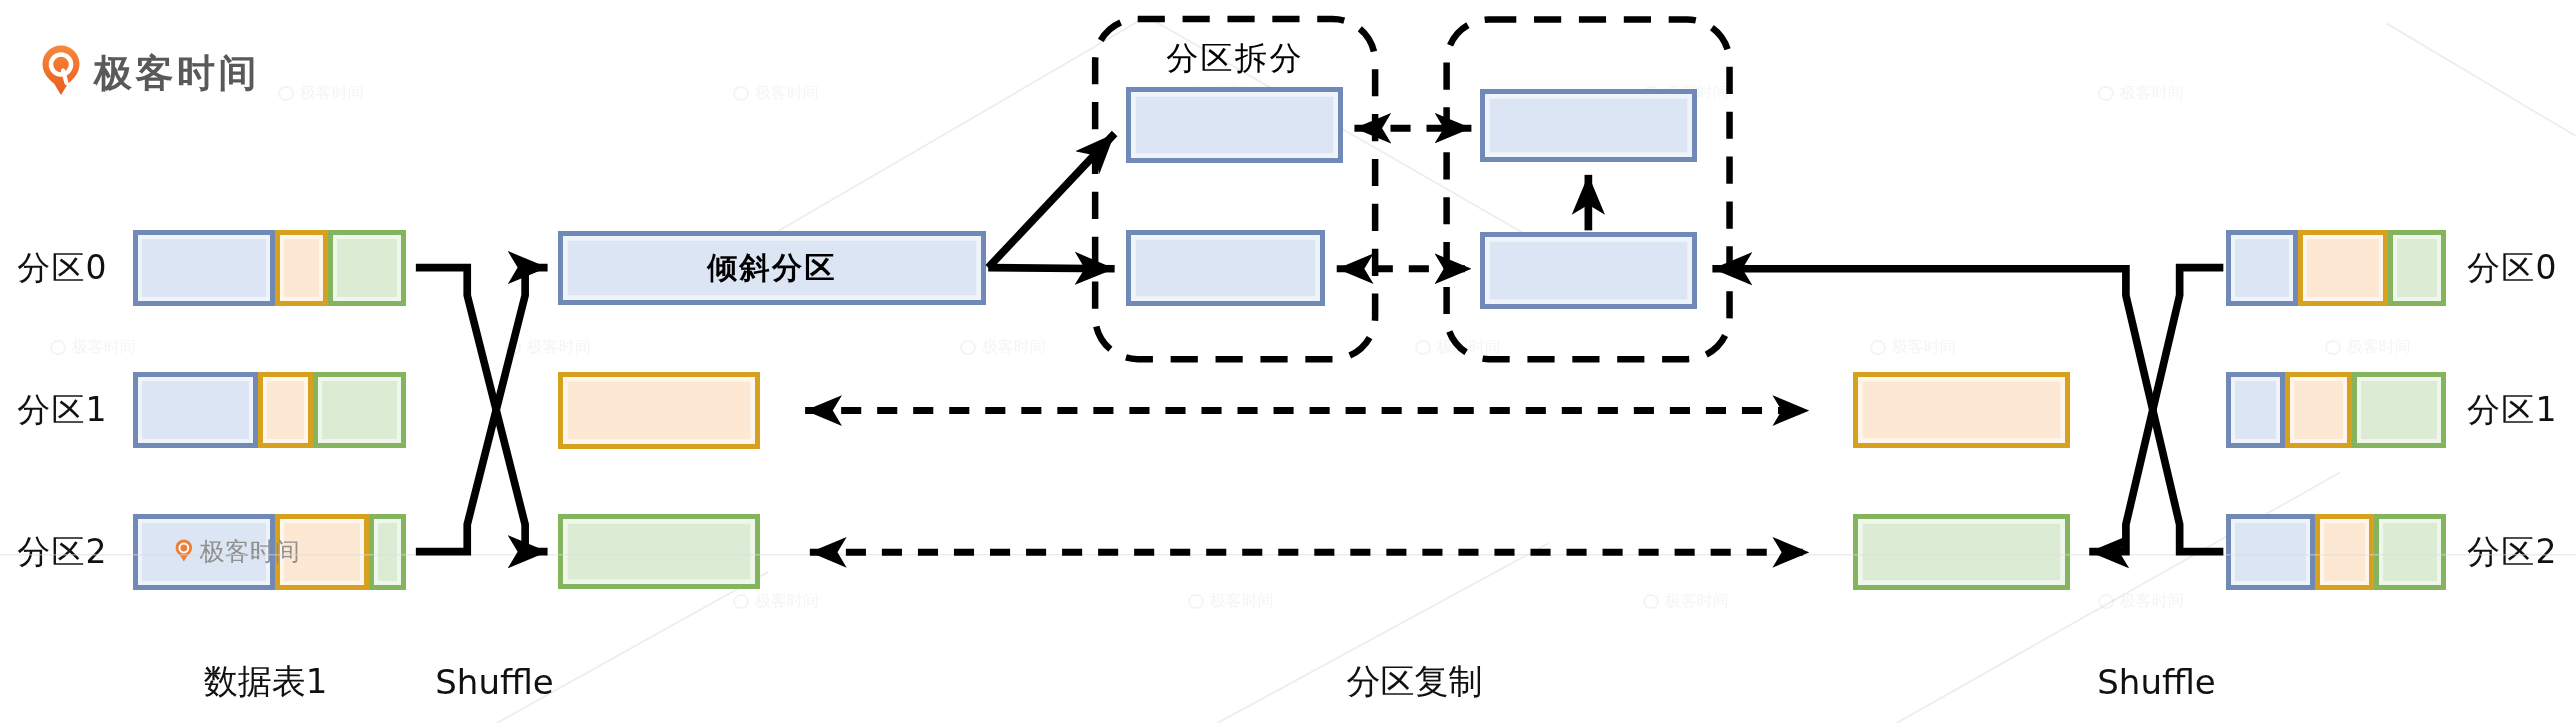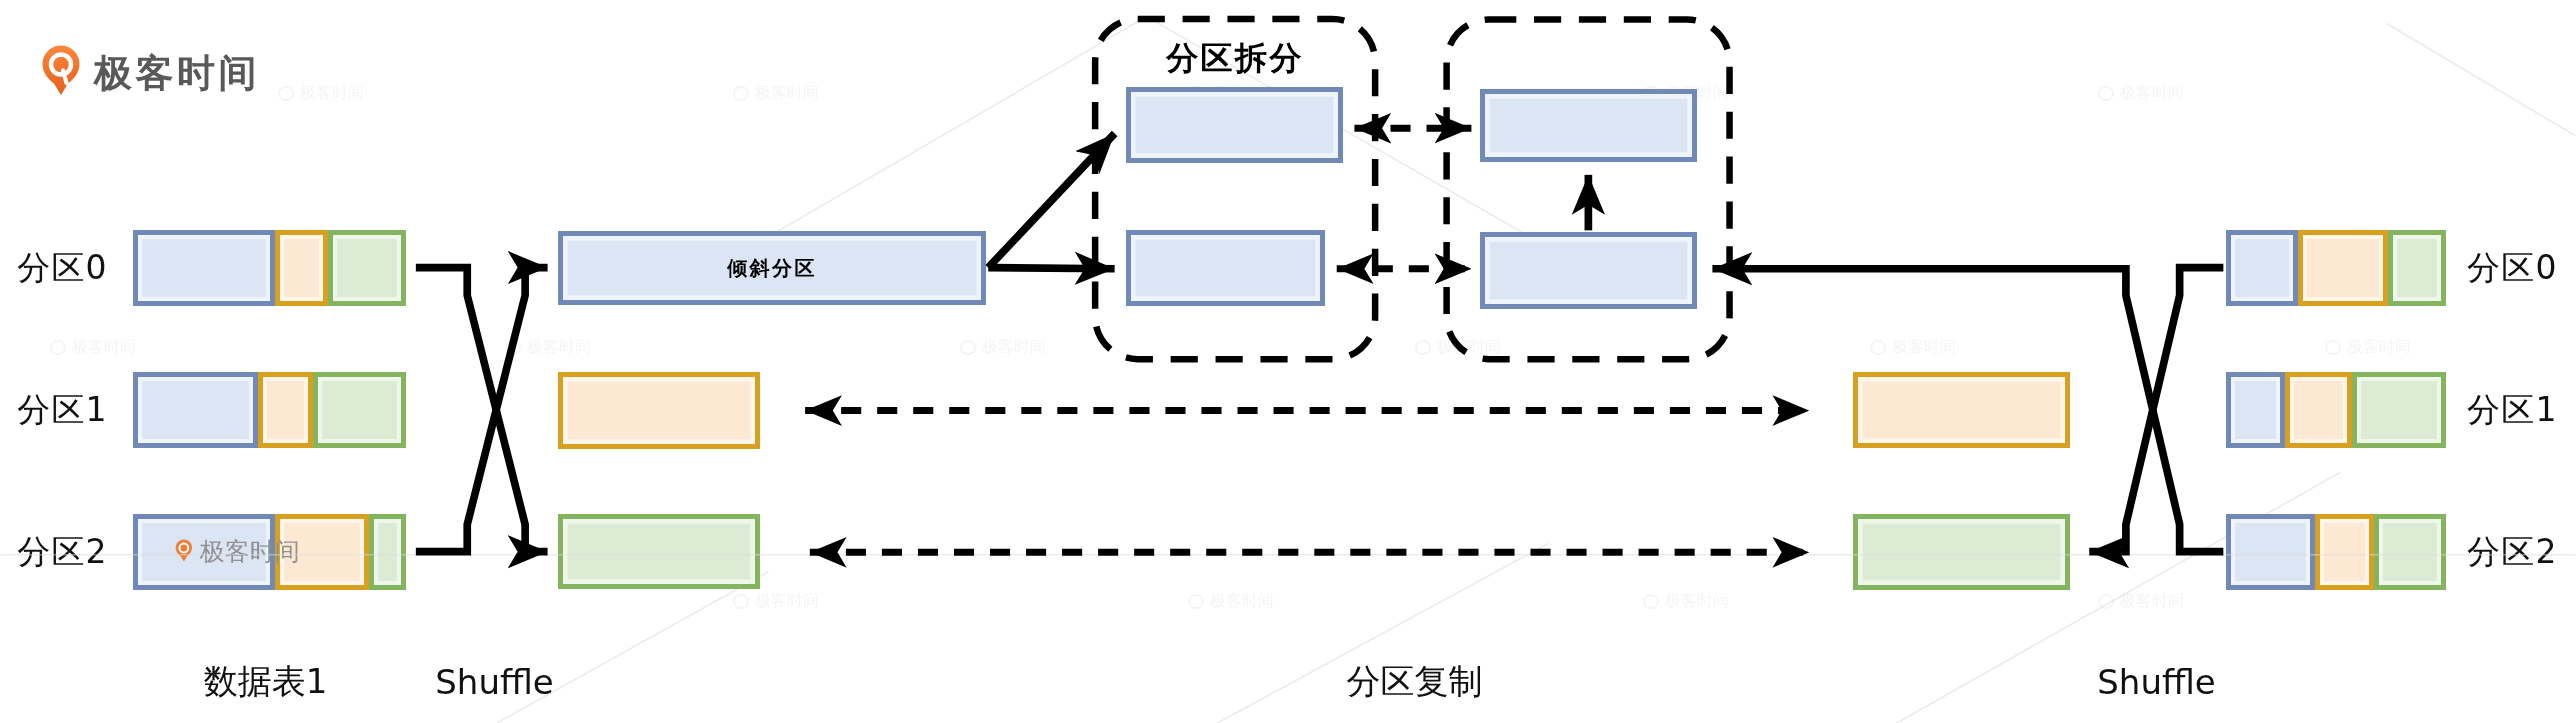--- a/index.html
+++ b/index.html
@@ -32,25 +32,25 @@
   .plabel.left  { left: 11.8px; width: 96px; justify-content: flex-end; }
   .plabel.right { left: 2467px; width: 106px; justify-content: flex-start; }
 
   
   .box { position: absolute; box-sizing: border-box; z-index: 20;
          box-shadow: inset 0 0 0 4.7px rgba(255,255,255,0.55);
          display: flex; align-items: center; justify-content: center; }
   .box.blue   { background: var(--blue-fill);   border: 5.9px solid var(--blue-border); }
   .box.orange { background: var(--orange-fill); border: 5.9px solid var(--orange-border); }
   .box.green  { background: var(--green-fill);  border: 5.9px solid var(--green-border); }
-  .skew-label { font-size: 20px; font-weight: 700; color: #000; letter-spacing: 2.4px; }
+  .skew-label { font-size: 30px; font-weight: 700; color: #000; letter-spacing: 2.4px; }
 
   
   .group-title { position: absolute; z-index: 20; text-align: center;
-                 font-size: 32px; font-weight: 700; color: #000; letter-spacing: 2.4px; }
+                 font-size: 32px; font-weight: 400; color: #000; letter-spacing: 2.4px; }
 
   
   .bottom-label { position: absolute; top: 657px; height: 50px; width: 189px; z-index: 20;
                   display: flex; align-items: center; justify-content: center; font-size: 34px; }
 
   
   .wm { position: absolute; display: flex; align-items: center; gap: 5.9px;
         opacity: 0.10; z-index: 5; color: var(--wm-gray); font-size: 16px; white-space: nowrap; }
   .wm-ring { width: 11.8px; height: 11.8px; border: 2.4px solid var(--wm-gray); border-radius: 50%; }
   .wm-inbar { position: absolute; left: 175px; top: 535px; z-index: 25; display: flex;

